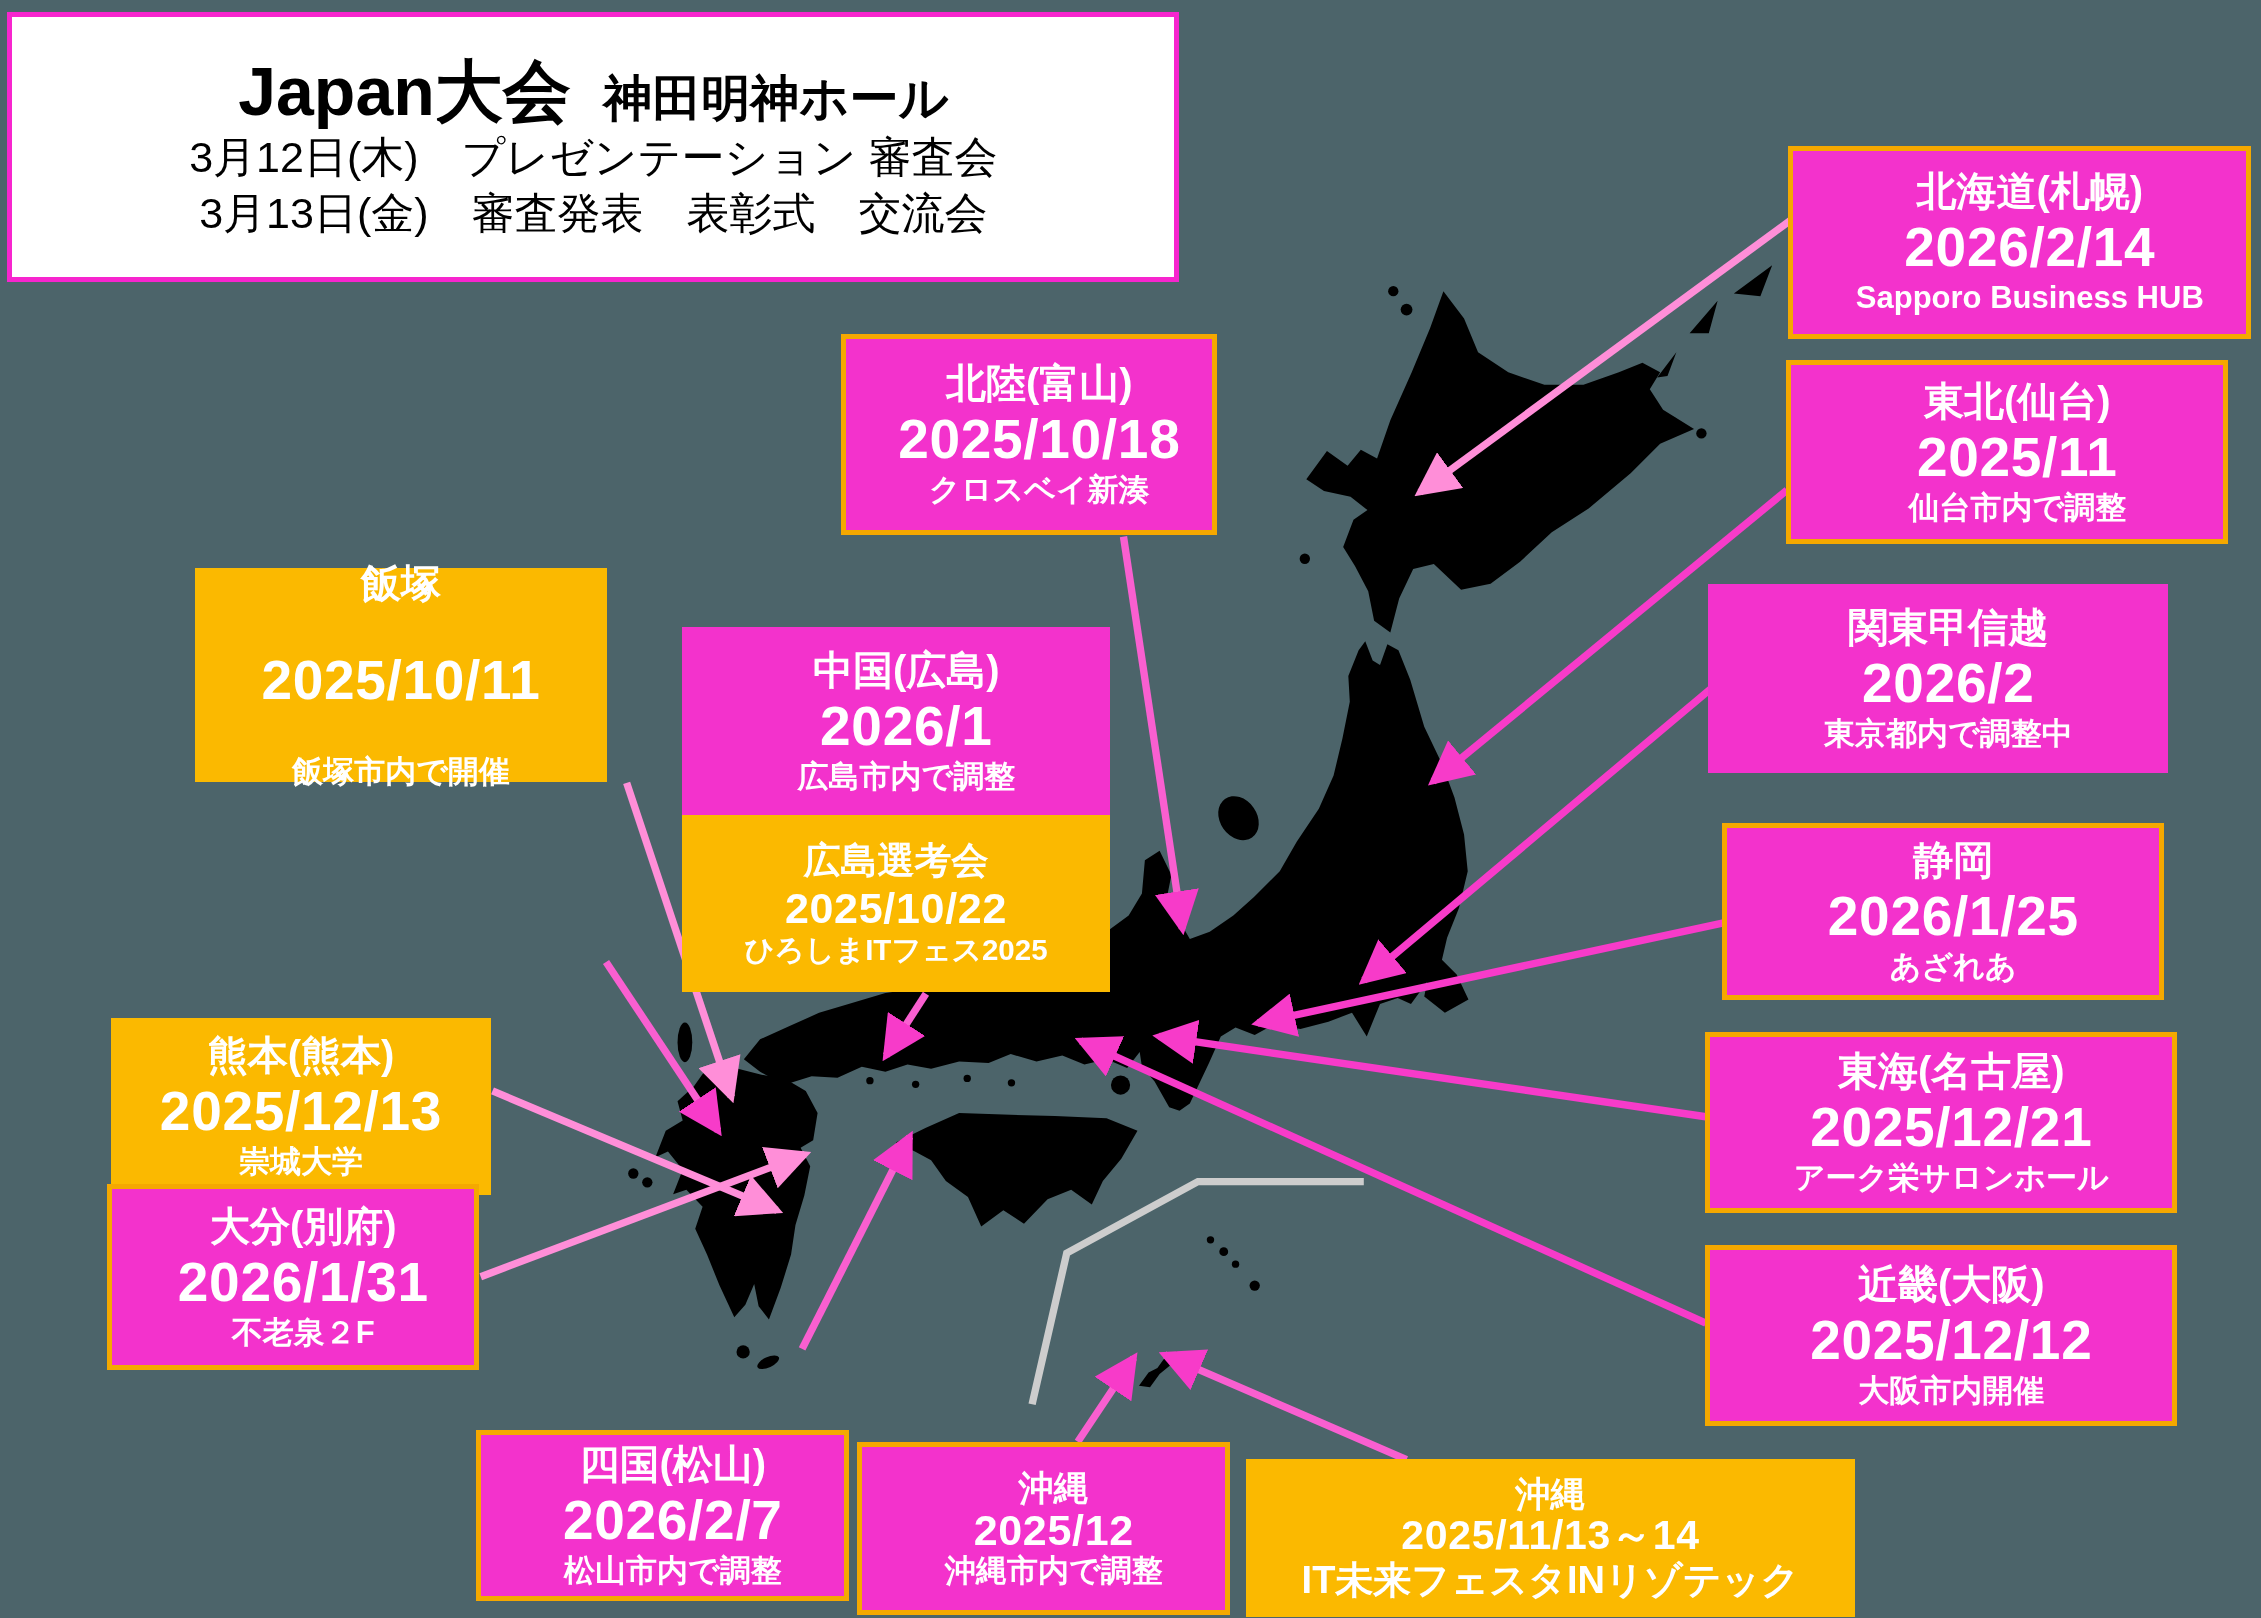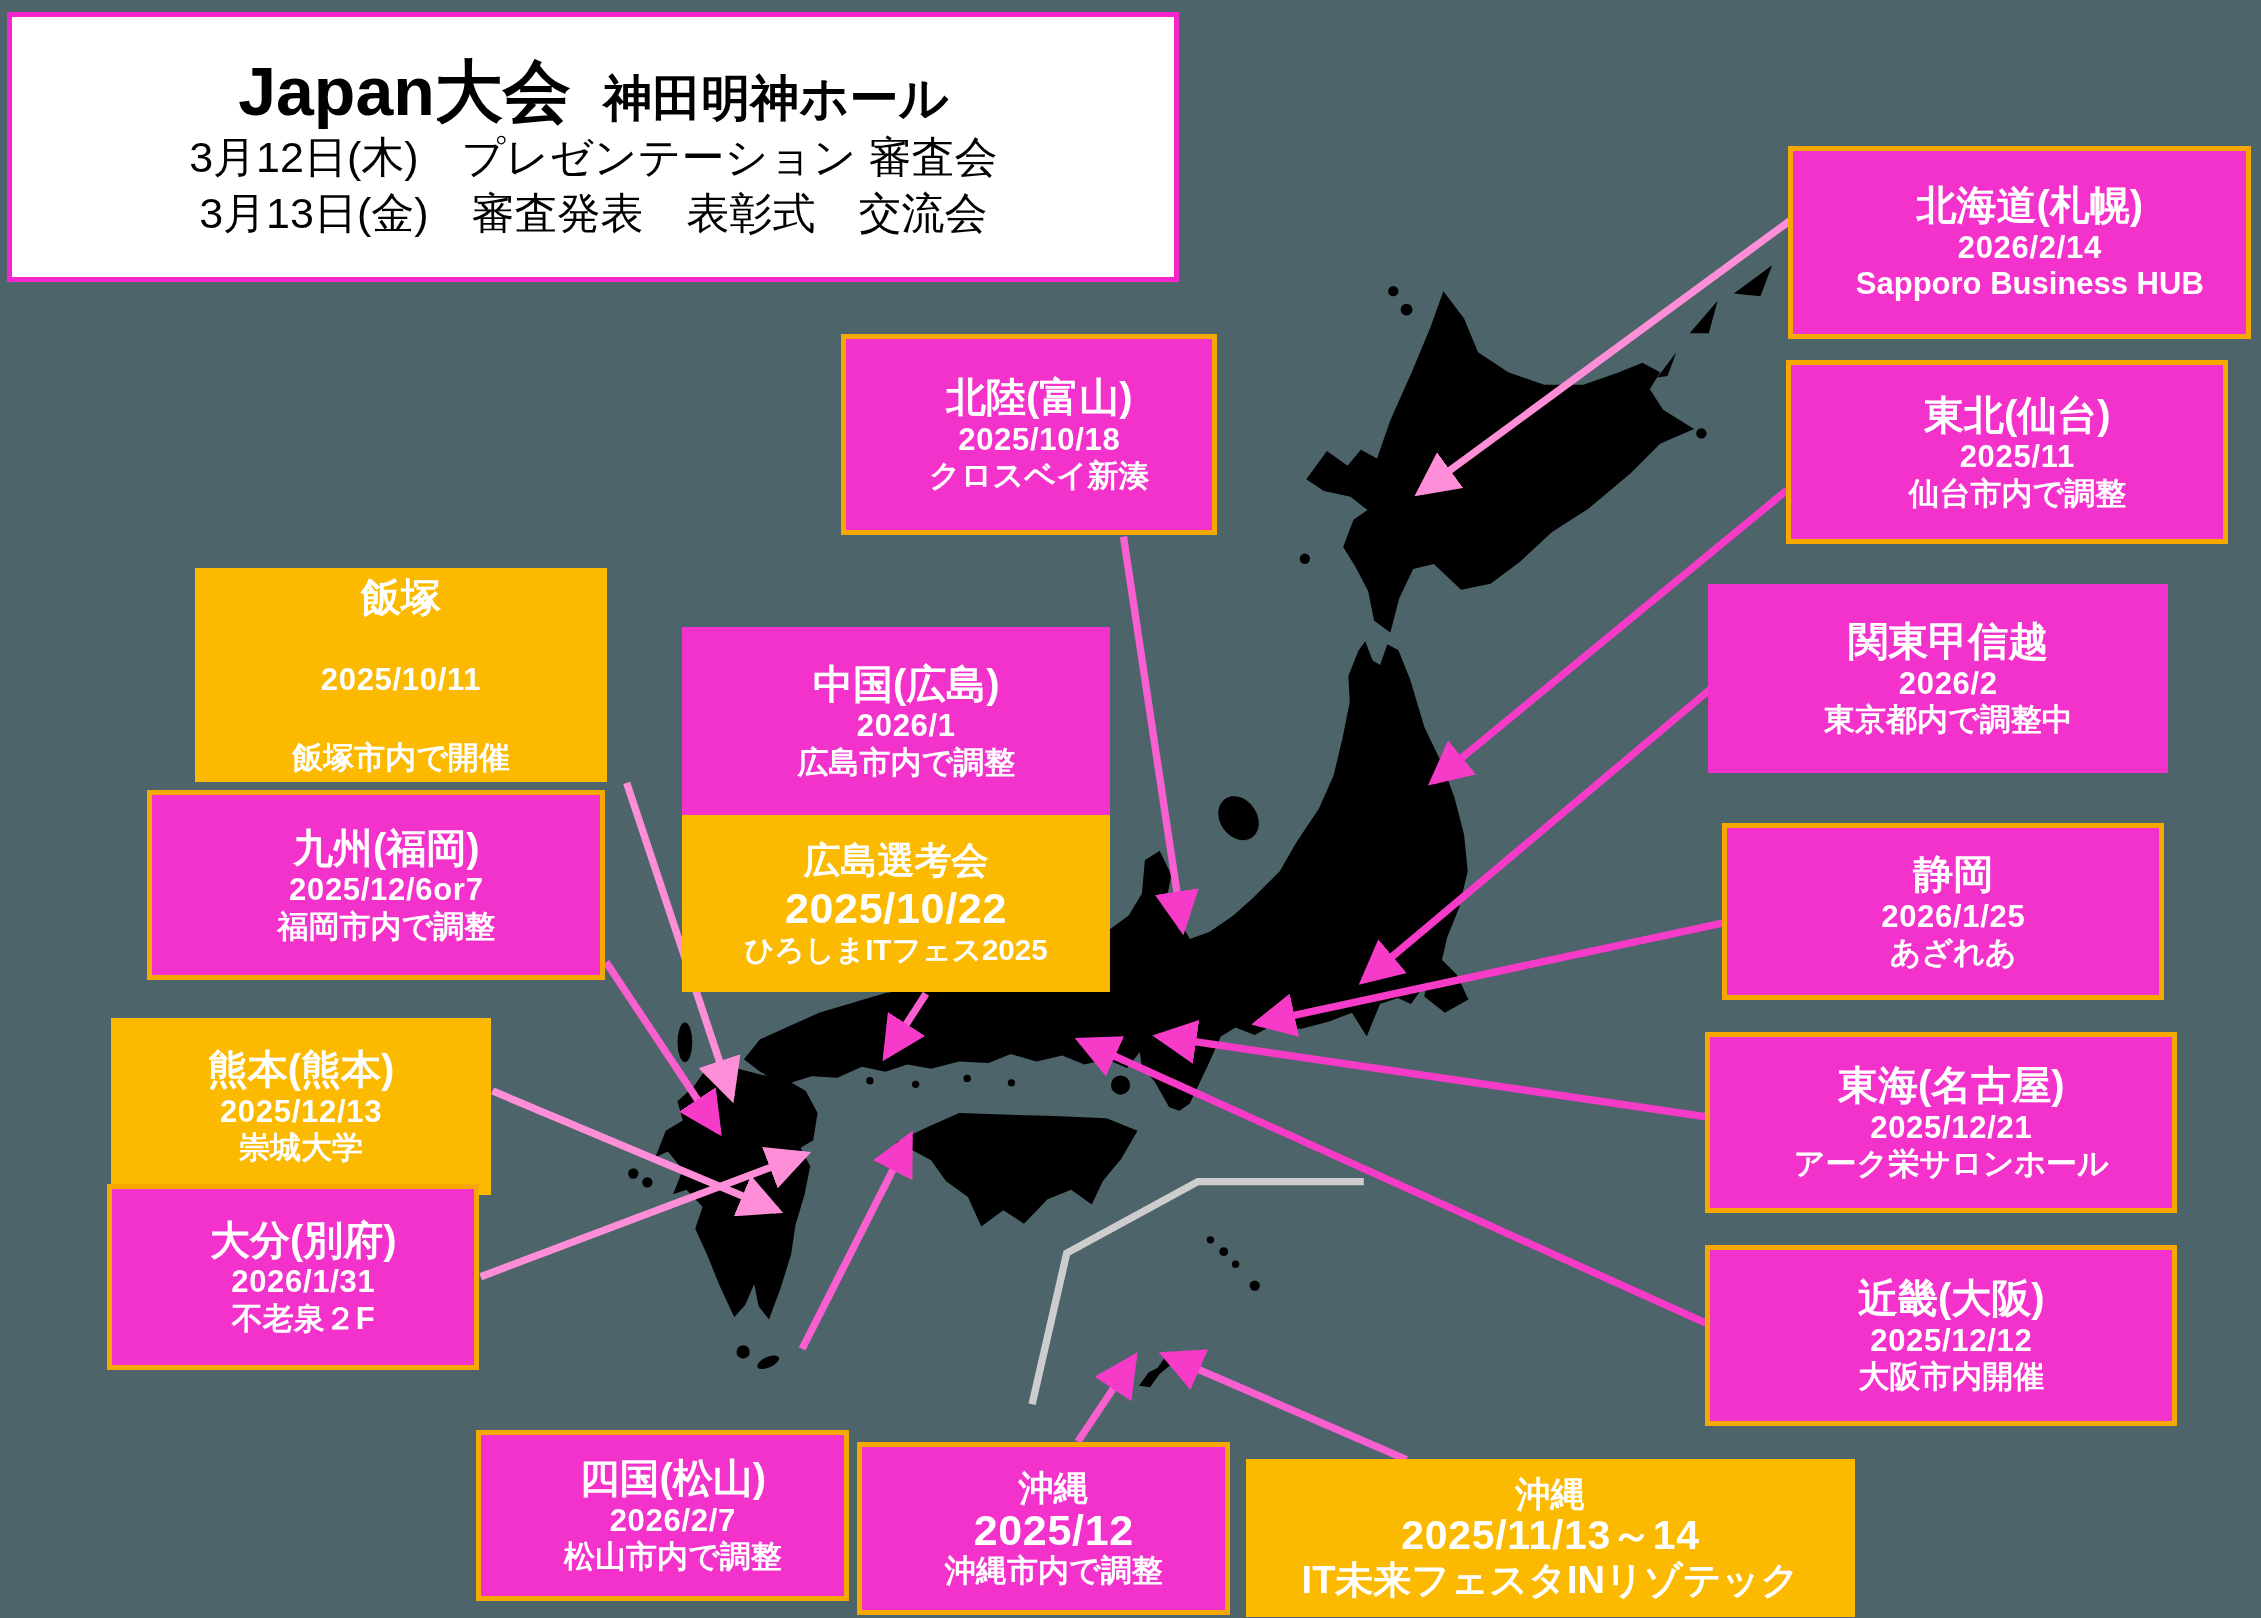--- a/index.html
+++ b/index.html
@@ -6,21 +6,21 @@
   body{font-family:"Liberation Sans","DejaVu Sans",sans-serif;}
   #canvas{position:relative;width:2261px;height:1618px;background:#4C646A;overflow:hidden;}
   #map-svg{position:absolute;left:0;top:0;z-index:1;}
   .box{position:absolute;z-index:3;box-sizing:border-box;display:flex;flex-direction:column;
        align-items:center;justify-content:center;text-align:center;color:#fff;font-weight:700;
        line-height:1.18;padding:4.4px 7.4px;}
   .pink{background:#F332CC;padding-left:28px;}
   .orange{background:#FBB900;}
   .bordered{border:5.9px solid #F5A800;}
   .t{font-size:40px;font-weight:700;}
-  .d{font-size:31px;font-weight:700;letter-spacing:0.7px;}
+  .d{font-size:55px;font-weight:700;letter-spacing:0.7px;}
   .v{font-size:31px;font-weight:700;}
   .v-sm{font-size:29.5px;}
   .v-lg{font-size:38px;}
   #title-box{position:absolute;z-index:4;left:7.4px;top:11.8px;width:1172px;height:270px;
        background:#ffffff;border:5.2px solid #F725CE;box-sizing:border-box;color:#000;
        display:flex;flex-direction:column;justify-content:center;align-items:center;text-align:center;}
   #title-line1{font-size:68px;font-weight:900;line-height:1.15;}
   #title-line1 .venue-inline{font-size:49px;font-weight:900;}
   .title-sub{font-size:43px;font-weight:400;line-height:1.3;}
 </style>
@@ -183,25 +183,20 @@
     <div class="d" style="font-size:43px">2025/10/22</div>
     <div class="v v-sm">ひろしまITフェス2025</div>
   </div>
 
   <div class="box orange" style="left:195px;top:568px;width:412px;height:214px;gap:41px;">
     <div class="t">飯塚</div>
     <div class="d">2025/10/11</div>
     <div class="v">飯塚市内で開催</div>
   </div>
 
-  <div class="box pink bordered" style="left:147px;top:790px;width:458px;height:190px;">
-    <div class="t">九州(福岡)</div>
-    <div class="d">2025/12/6or7</div>
-    <div class="v">福岡市内で調整</div>
-  </div>
 
   <div class="box orange" style="left:111px;top:994px;width:380px;height:177px;margin-top:24px;">
     <div class="t">熊本(熊本)</div>
     <div class="d">2025/12/13</div>
     <div class="v">崇城大学</div>
   </div>
 
   <div class="box pink bordered" style="left:107px;top:1184px;width:372px;height:186px;">
     <div class="t">大分(別府)</div>
     <div class="d">2026/1/31</div>

